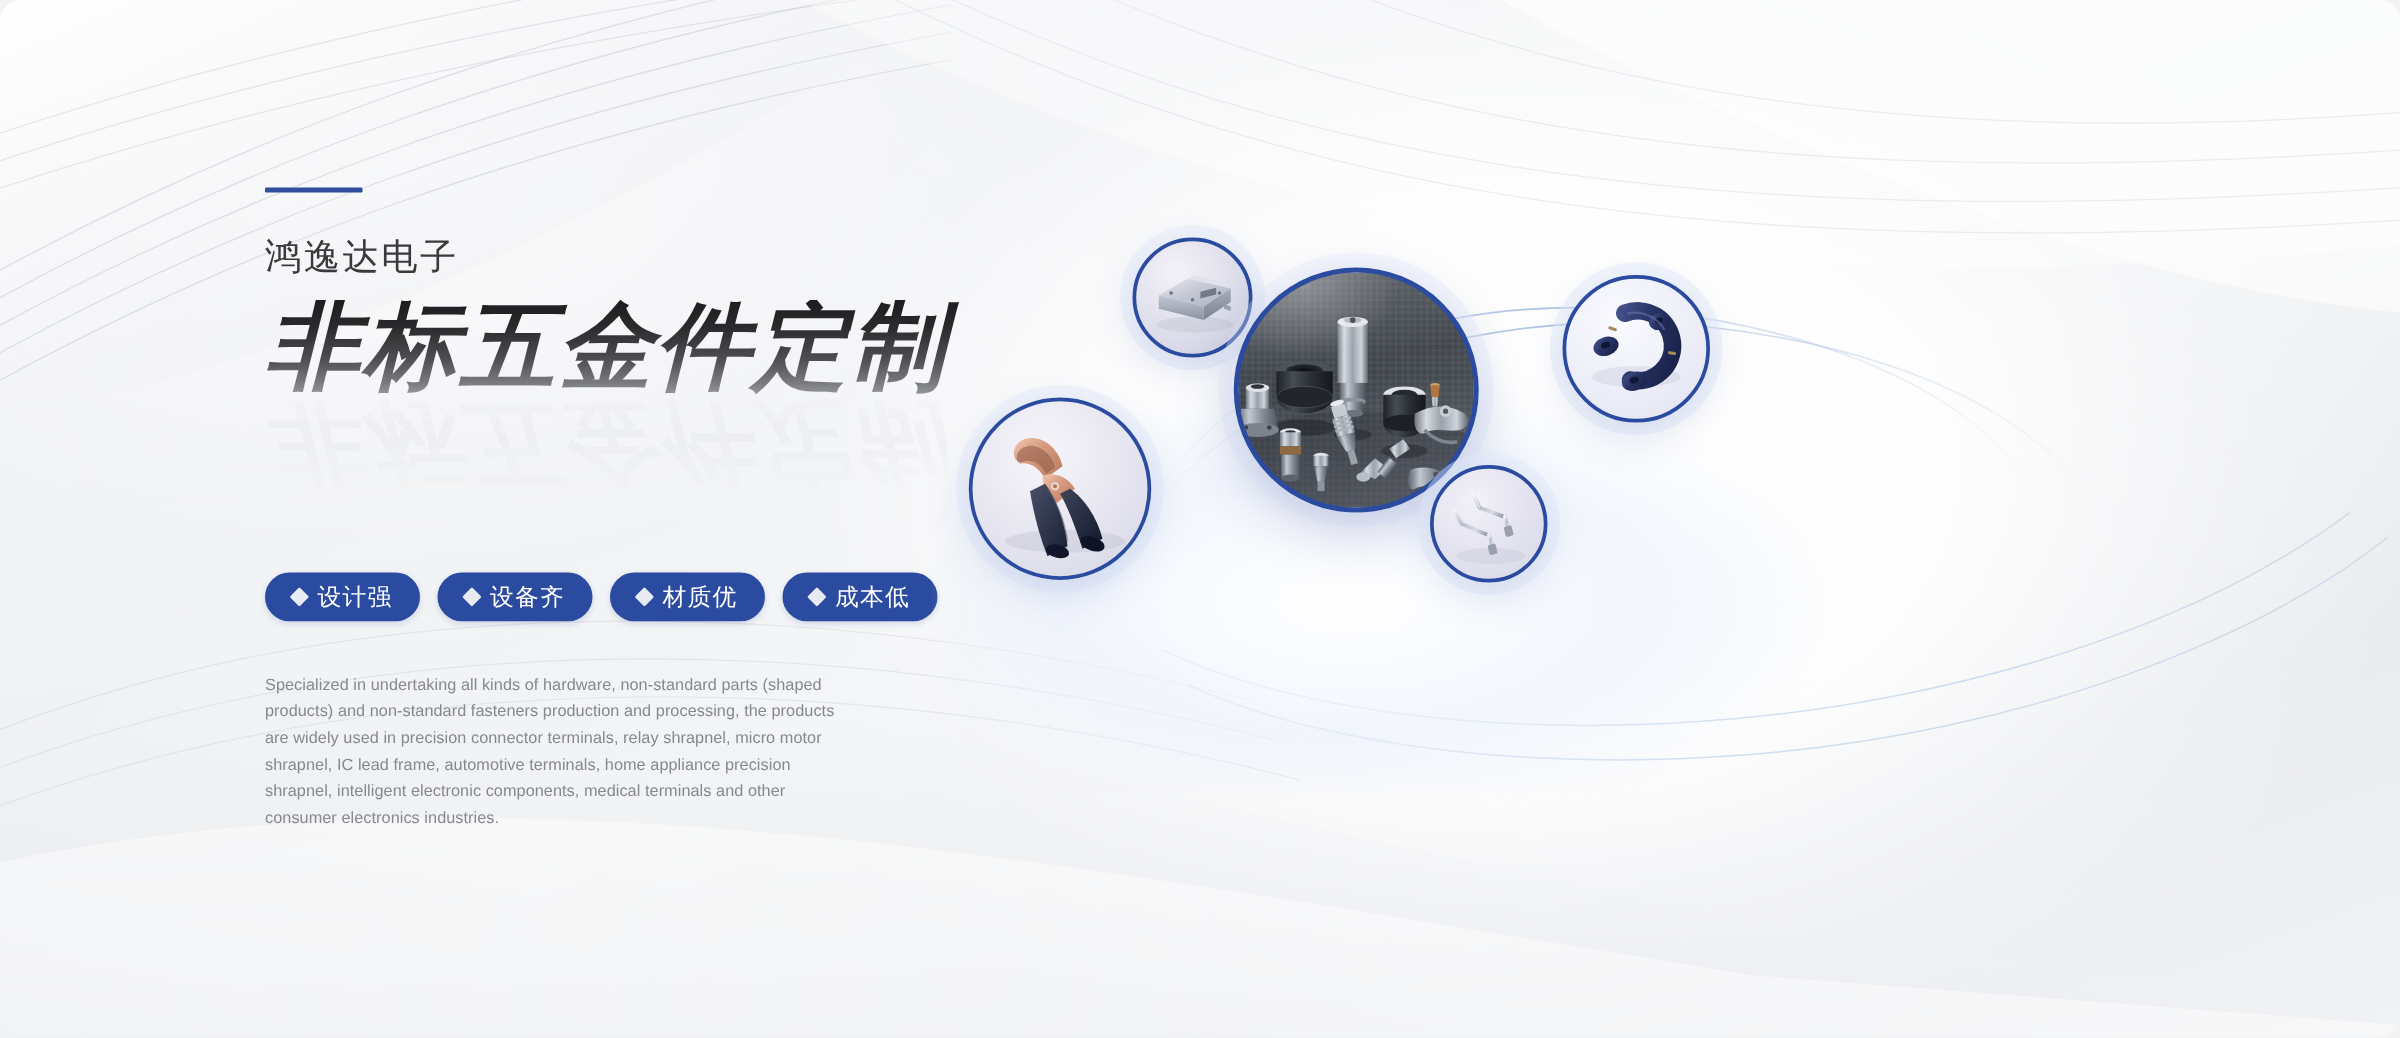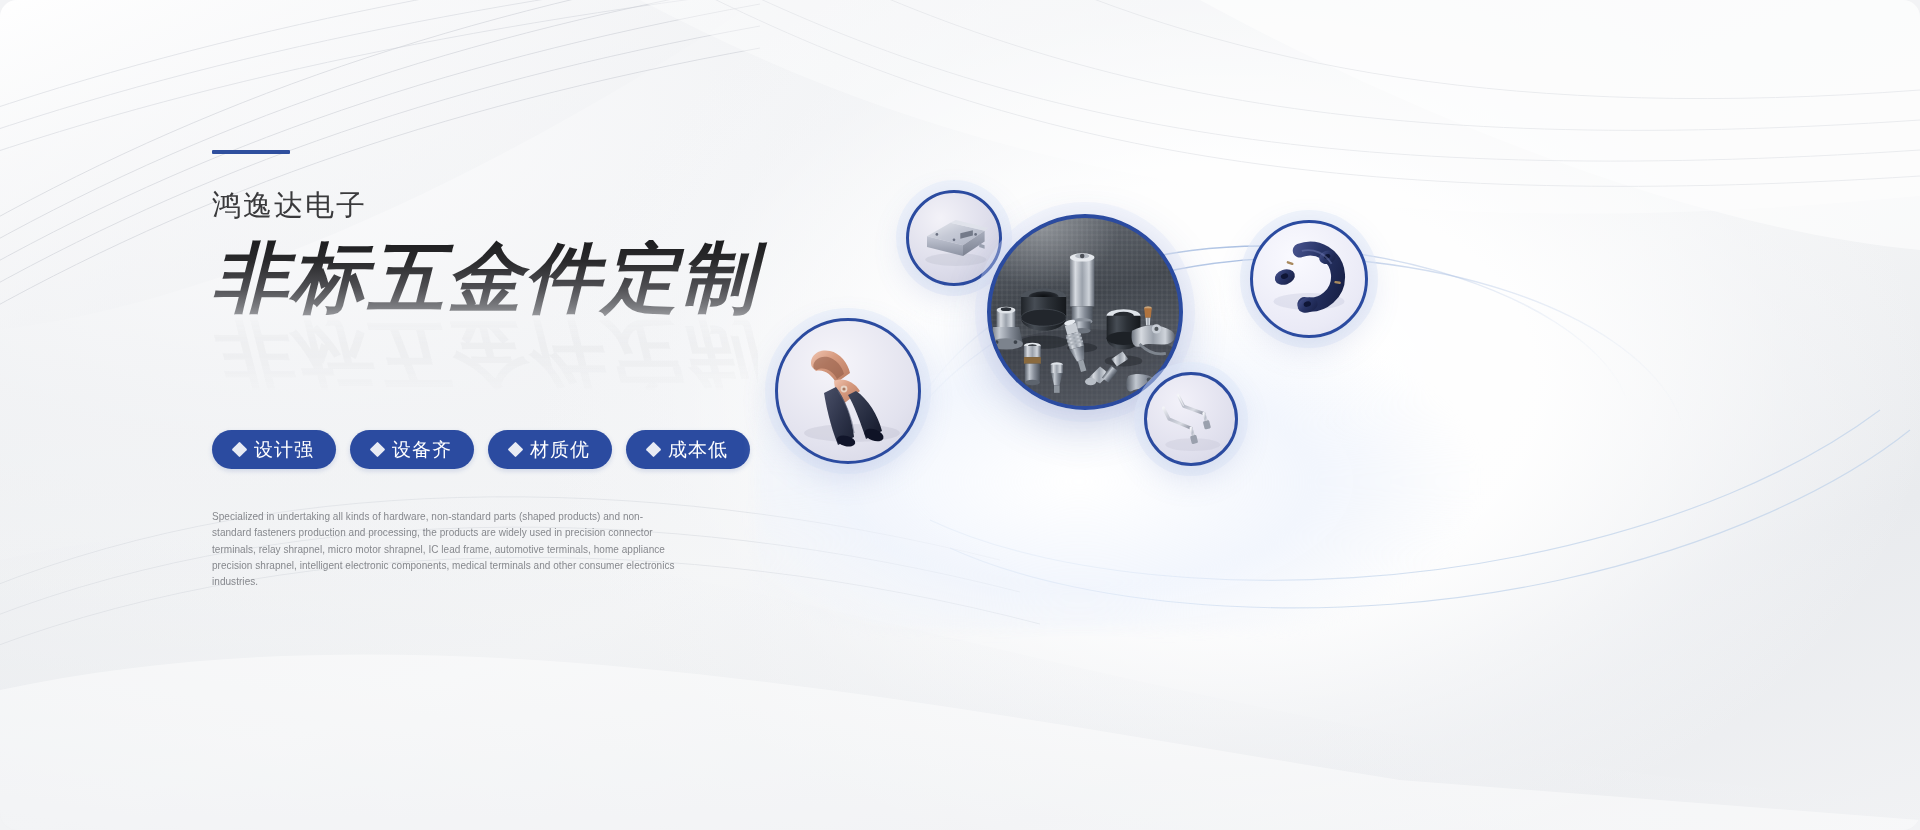--- a/index.html
+++ b/index.html
@@ -58,29 +58,30 @@
   }
 
   .badges{ display:flex; gap:14px; margin-top:62px; }
   .badge{
     display:flex; align-items:center; gap:9px;
     height:39px; padding:0 22px;
     background:#2b4ba0; border-radius:20px;
     color:#ffffff; font-size:19px; letter-spacing:1px;
     white-space:nowrap; cursor:pointer;
     box-shadow:0 2px 5px rgba(43,75,160,.18);
+    margin-top:28px;
   }
   .badge .dia{
     width:11px; height:11px; background:#e8ebf4;
     transform:rotate(45deg); border-radius:1px; flex:none;
   }
 
   .desc{
     margin-top:40px; width:470px;
-    font-size:10px; line-height:1.63; color:#86888d; letter-spacing:.05px;
+    font-size:13px; line-height:1.63; color:#86888d; letter-spacing:.05px;
   }
 
   
   .cluster{ position:absolute; left:745px; top:150px; width:1060px; height:400px; }
 
   .glow{
     position:absolute; left:10px; top:150px; width:720px; height:330px;
     background:radial-gradient(ellipse at 45% 55%, rgba(255,255,255,.95) 0%, rgba(235,241,252,.65) 42%, rgba(226,235,250,0) 72%);
     filter:blur(6px);
   }

